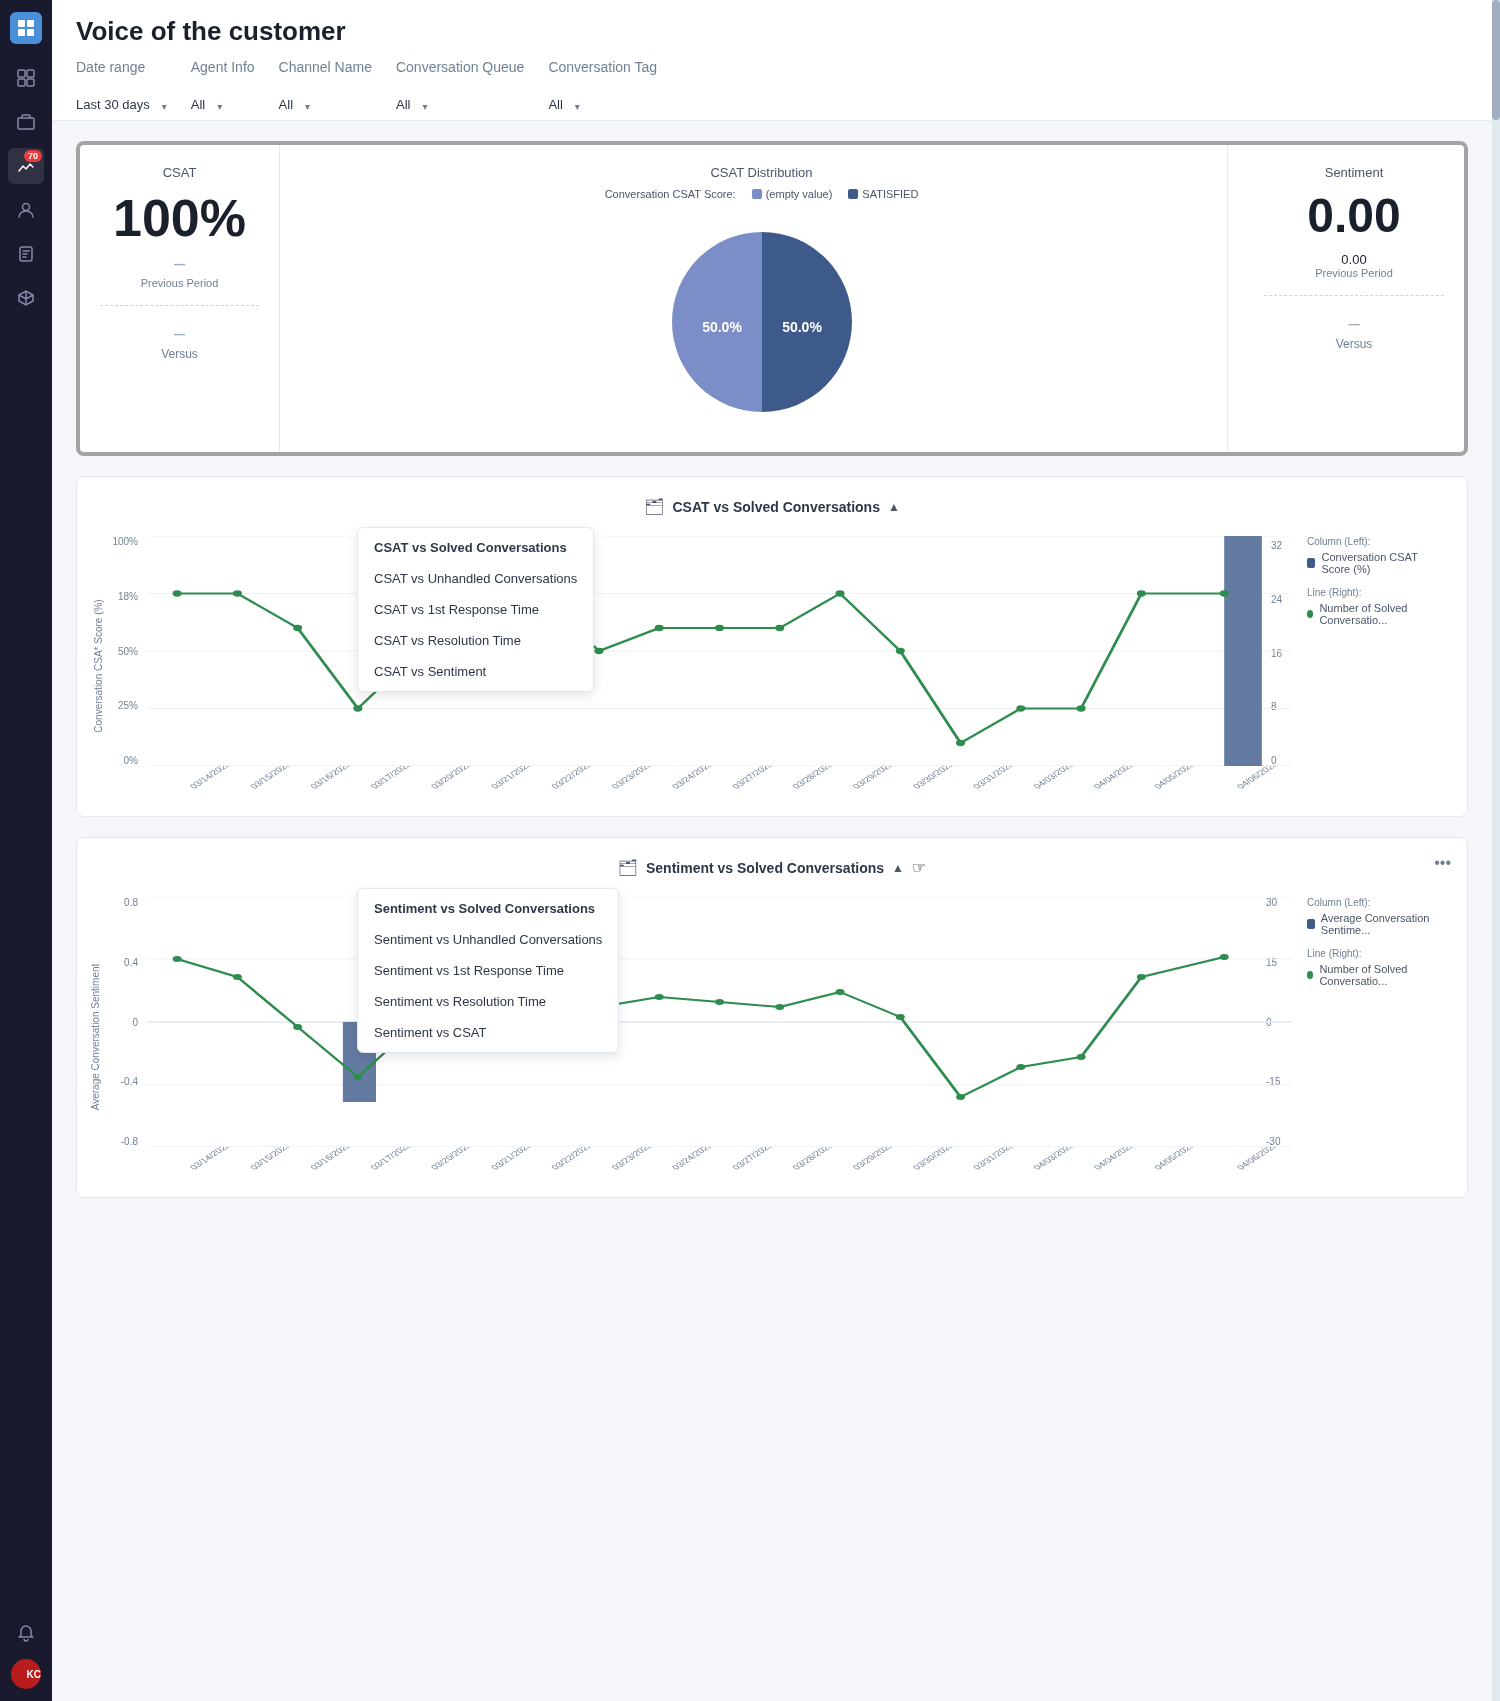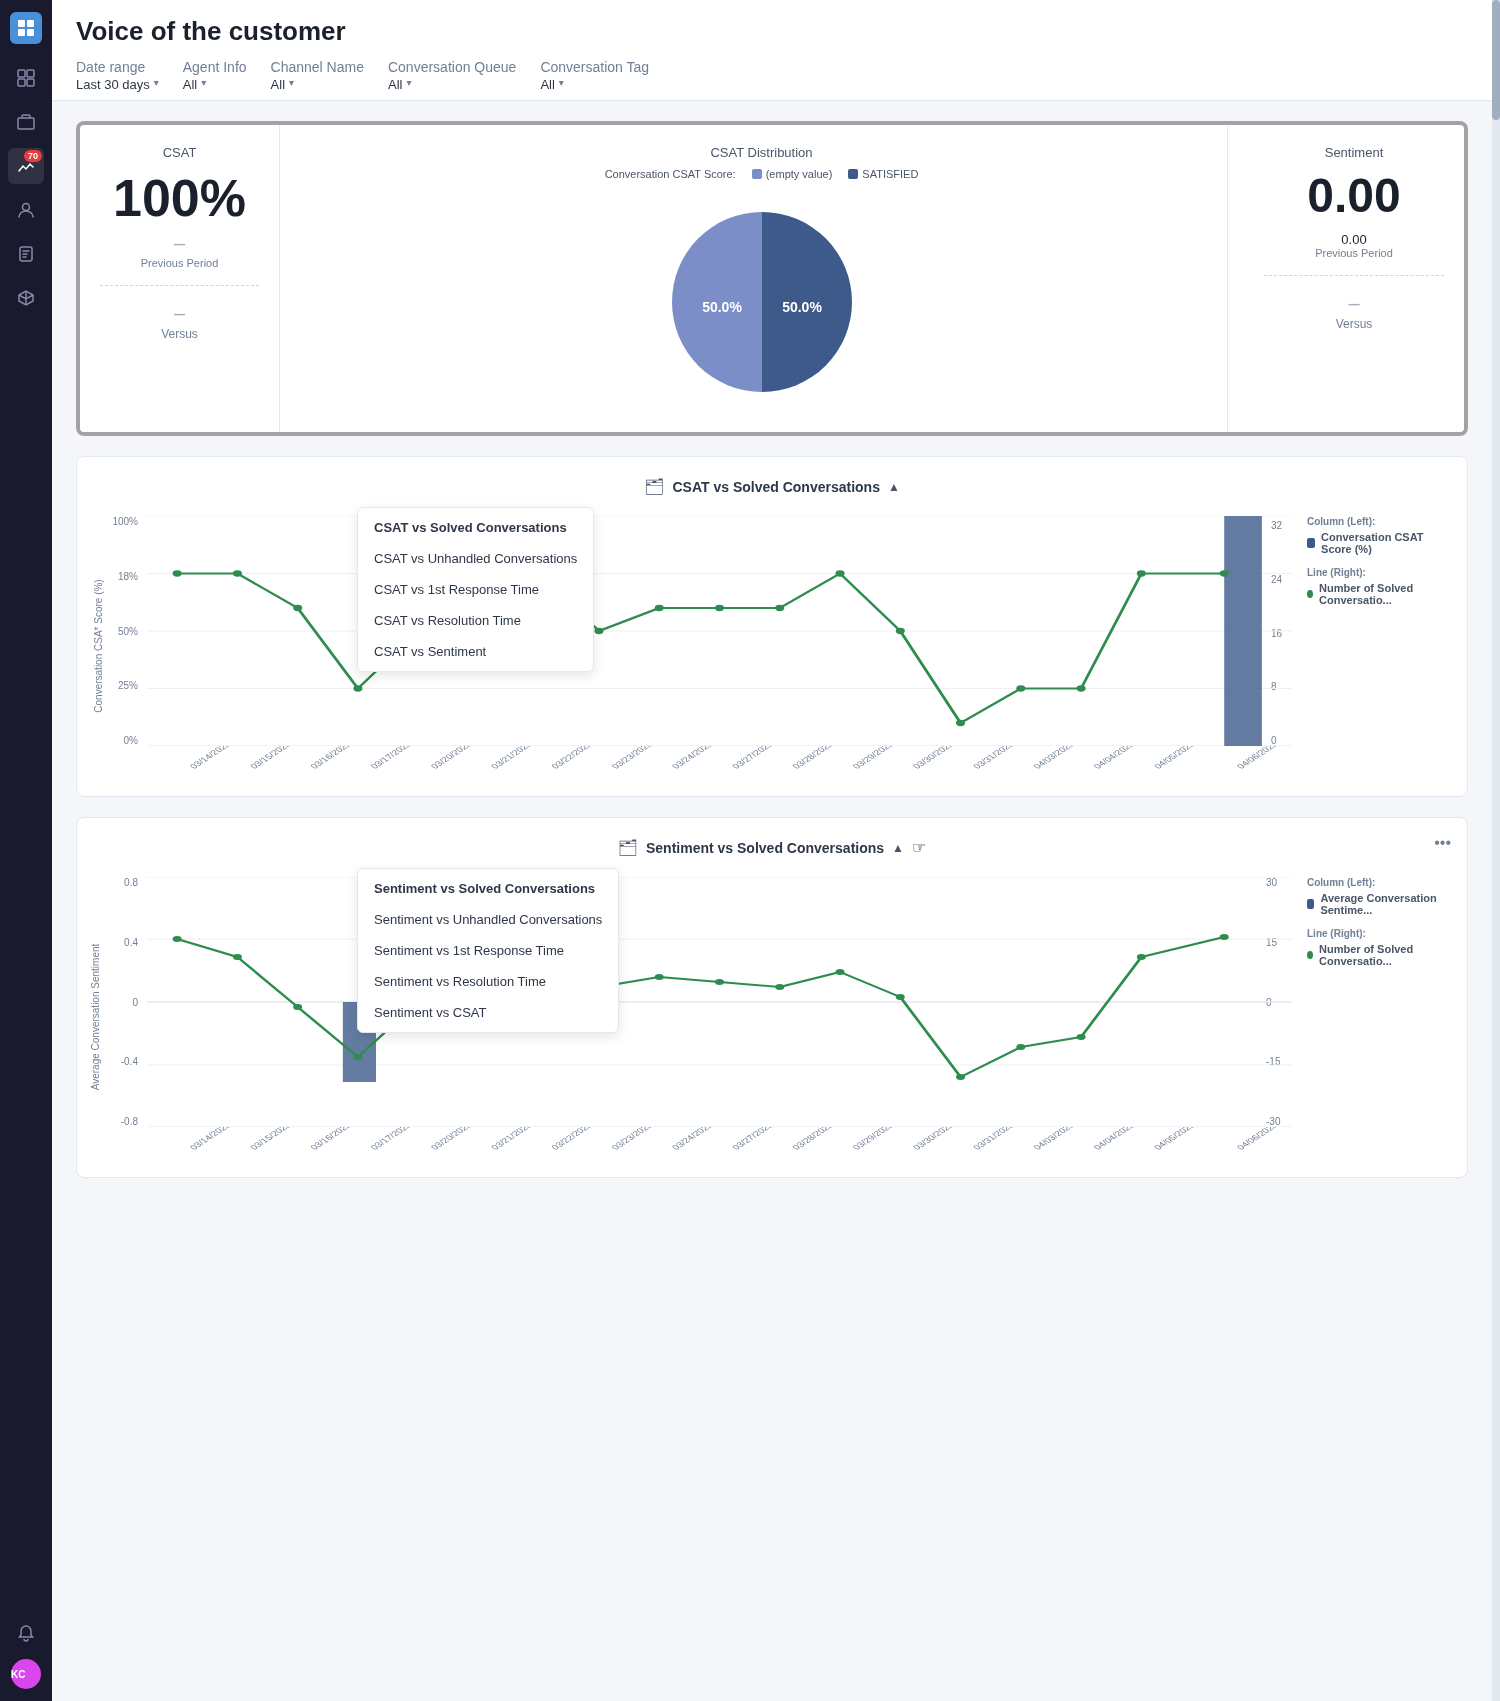--- a/index.html
+++ b/index.html
@@ -52,23 +52,23 @@
     }
     .sidebar-bottom {
       margin-top: auto;
       display: flex;
       flex-direction: column;
       align-items: center;
       gap: 8px;
     }
     .avatar-circle {
       width: 30px; height: 30px;
-      background: #d946ef;
+      background: #b91c1c;
       border-radius: 50%;
-      display: flex; align-items: center; justify-content: flex-start;
+      display: flex; align-items: center; justify-content: flex-end;
       color: white; font-size: 10px; font-weight: bold;
     }
 
     
     .main {
       flex: 1;
       display: flex;
       flex-direction: column;
       overflow: hidden;
     }
@@ -95,25 +95,26 @@
       flex-direction: column;
       gap: 2px;
     }
     .filter-label {
       font-size: 14px;
       color: #718096;
       font-weight: 500;
     }
     .filter-select {
       display: flex;
-      align-items: flex-start;
-      gap: 4px;
+      align-items: flex-end;
+      gap: 12px;
       font-size: 13px;
       color: #2d3748;
       cursor: pointer;
+      margin-top: 20px;
     }
     .filter-select .chevron { color: #718096; font-size: 10px; }
 
     
     .scrollbar {
       width: 8px;
       background: #e2e8f0;
       flex-shrink: 0;
     }
     .scrollbar-thumb {
@@ -285,21 +286,20 @@
     .dropdown-item.active { font-weight: 600; color: #2d3748; }
 
     
     .chart-area {
       position: relative;
       height: 260px;
     }
     .axis-label { font-size: 10px; color: #718096; }
     .chart-legend-section {
       margin-bottom: 12px;
-      font-weight: bold;
     }
     .chart-legend-title {
       font-size: 10px;
       color: #718096;
       margin-bottom: 4px;
     }
     .chart-legend-item {
       display: flex;
       align-items: center;
       gap: 6px;

